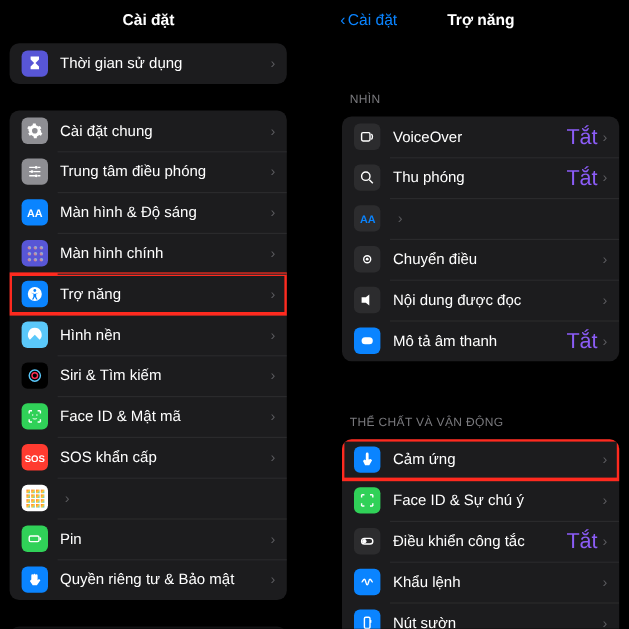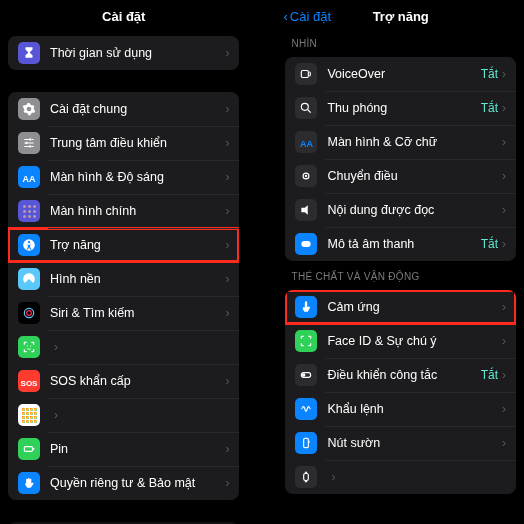--- a/index.html
+++ b/index.html
@@ -5,29 +5,29 @@
   * { margin: 0; padding: 0; box-sizing: border-box; }
   html, body { width: 524px; height: 524px; background: #000; font-family: -apple-system, "Helvetica Neue", Arial, sans-serif; color: #fff; overflow: hidden; }
   .wrap { display: flex; width: 524px; height: 524px; gap: 29px; }
   .pane { width: 262px; height: 524px; position: relative; background: #000; }
   .pane + .pane { border-left: 1px solid #000; }
 
   .header { display: flex; align-items: center; justify-content: center; height: 32px; position: relative; }
   .header .back { position: absolute; left: 6px; color: #0a84ff; font-size: 13px; display: flex; align-items: center; gap: 2px; }
   .header .title { font-size: 13px; font-weight: 600; color: #fff; }
 
-  .section-label { font-size: 10px; color: #7a7a7e; padding: 6px 14px 4px; letter-spacing: 0.3px; }
+  .section-label { font-size: 10px; color: #7a7a7e; padding: 6px 14px 4px; letter-spacing: 0.3px; margin-top: 40px; }
 
   .list { background: #1c1c1e; border-radius: 8px; margin: 4px 8px; overflow: hidden; }
   .row { display: flex; align-items: center; height: 34px; padding: 0 10px; position: relative; }
   .row + .row::before { content: ""; position: absolute; top: 0; left: 40px; right: 0; height: 1px; background: #2a2a2c; }
   .row .icon { width: 22px; height: 22px; border-radius: 5px; margin-right: 10px; display: flex; align-items: center; justify-content: center; flex-shrink: 0; }
   .row .icon svg { width: 14px; height: 14px; fill: #fff; }
   .row .label { flex: 1; font-size: 12.5px; color: #fff; white-space: nowrap; overflow: hidden; text-overflow: ellipsis; }
-  .row .value { font-size: 12px; color: #5eead4; margin-left: 6px; }
+  .row .value { font-size: 18px; color: #8b5cf6; margin-left: 6px; }
   .row .chev { color: #5a5a5e; font-size: 12px; margin-left: 4px; }
 
   .highlight { outline: 3px solid #ff2a1f; outline-offset: -2px; z-index: 5; position: relative; }
 
   .gap { height: 14px; }
 
   
   .bg-blue   { background: #0a84ff; }
   .bg-gray   { background: #8e8e93; }
   .bg-darkgray { background: #2c2c2e; }
@@ -83,21 +83,21 @@
       </div>
       <div class="row">
         <div class="icon bg-gray">
             <svg viewBox="0 0 24 24">
               <path d="M4 6h10m2 0h4M4 12h4m2 0h10M4 18h10m2 0h4" stroke="#fff" stroke-width="2" fill="none"></path>
               <circle cx="14" cy="6" r="2"></circle>
               <circle cx="8" cy="12" r="2"></circle>
               <circle cx="14" cy="18" r="2"></circle>
             </svg>
           </div>
-        <span class="label">Trung tâm điều khiển</span>
+        <span class="label">Trung tâm điều phóng</span>
         <span class="chev">›</span>
       </div>
       <div class="row">
         <div class="icon bg-blue">
             <span class="i-font"></span>
           </div>
         <span class="label">Màn hình &amp; Độ sáng</span>
         <span class="chev">›</span>
       </div>
       <div class="row">
@@ -149,20 +149,21 @@
       </div>
       <div class="row">
         <div class="icon bg-green">
             <svg viewBox="0 0 24 24">
               <path d="M4 4h4M4 4v4M20 4h-4M20 4v4M4 20h4M4 20v-4M20 20h-4M20 20v-4" stroke="#fff" stroke-width="2" fill="none"></path>
               <circle cx="9" cy="10" r="1"></circle>
               <circle cx="15" cy="10" r="1"></circle>
               <path d="M9 15c1 1 5 1 6 0" stroke="#fff" stroke-width="1.5" fill="none"></path>
             </svg>
           </div>
+        <span class="label">Face ID &amp; Mật mã</span>
         <span class="chev">›</span>
       </div>
       <div class="row">
         <div class="icon bg-red">
             <span class="i-sos"></span>
           </div>
         <span class="label">SOS khẩn cấp</span>
         <span class="chev">›</span>
       </div>
       <div class="row">
@@ -250,21 +251,20 @@
             </svg>
           </div>
         <span class="label">Thu phóng</span>
         <span class="value">Tắt</span>
         <span class="chev">›</span>
       </div>
       <div class="row">
         <div class="icon bg-darkgray">
             <span class="i-font"></span>
           </div>
-        <span class="label">Màn hình &amp; Cỡ chữ</span>
         <span class="chev">›</span>
       </div>
       <div class="row">
         <div class="icon bg-darkgray">
             <svg viewBox="0 0 24 24">
               <circle cx="12" cy="12" r="5" fill="none" stroke="#fff" stroke-width="2"></circle>
               <circle cx="12" cy="12" r="2"></circle>
             </svg>
           </div>
         <span class="label">Chuyển điều</span>

